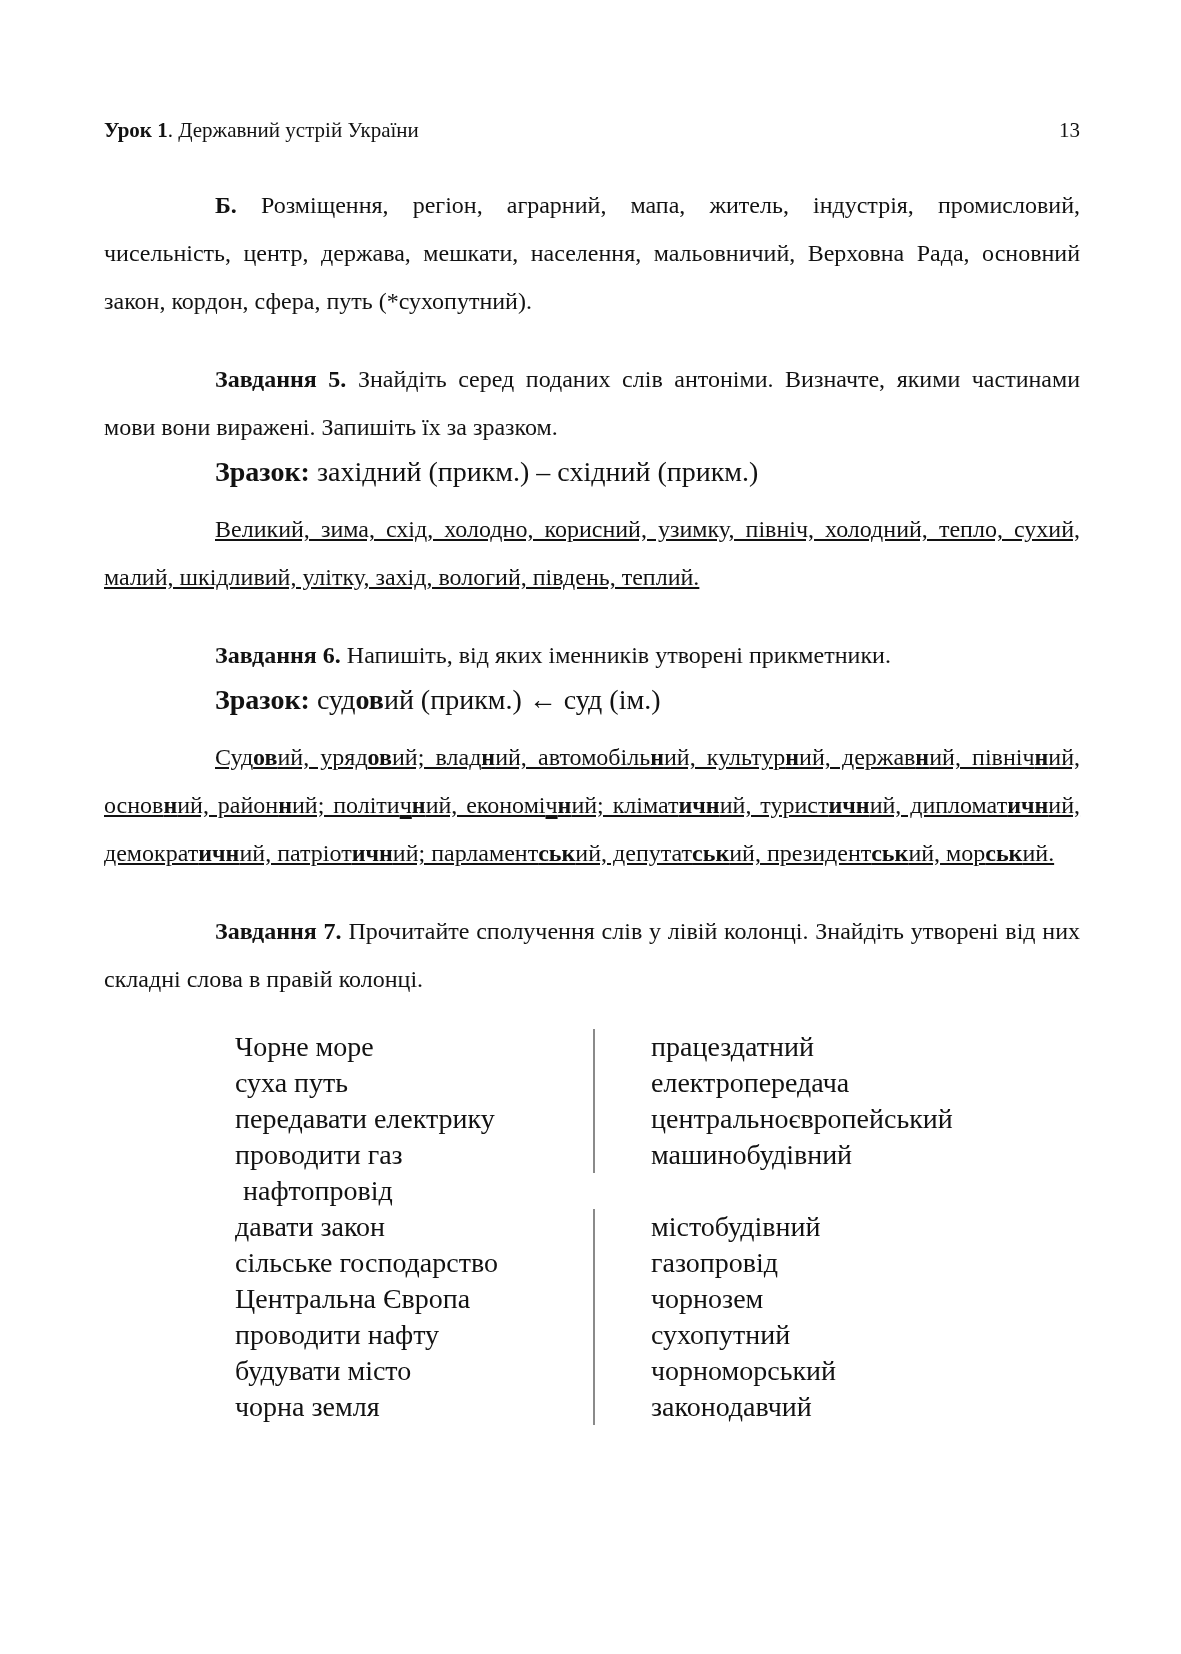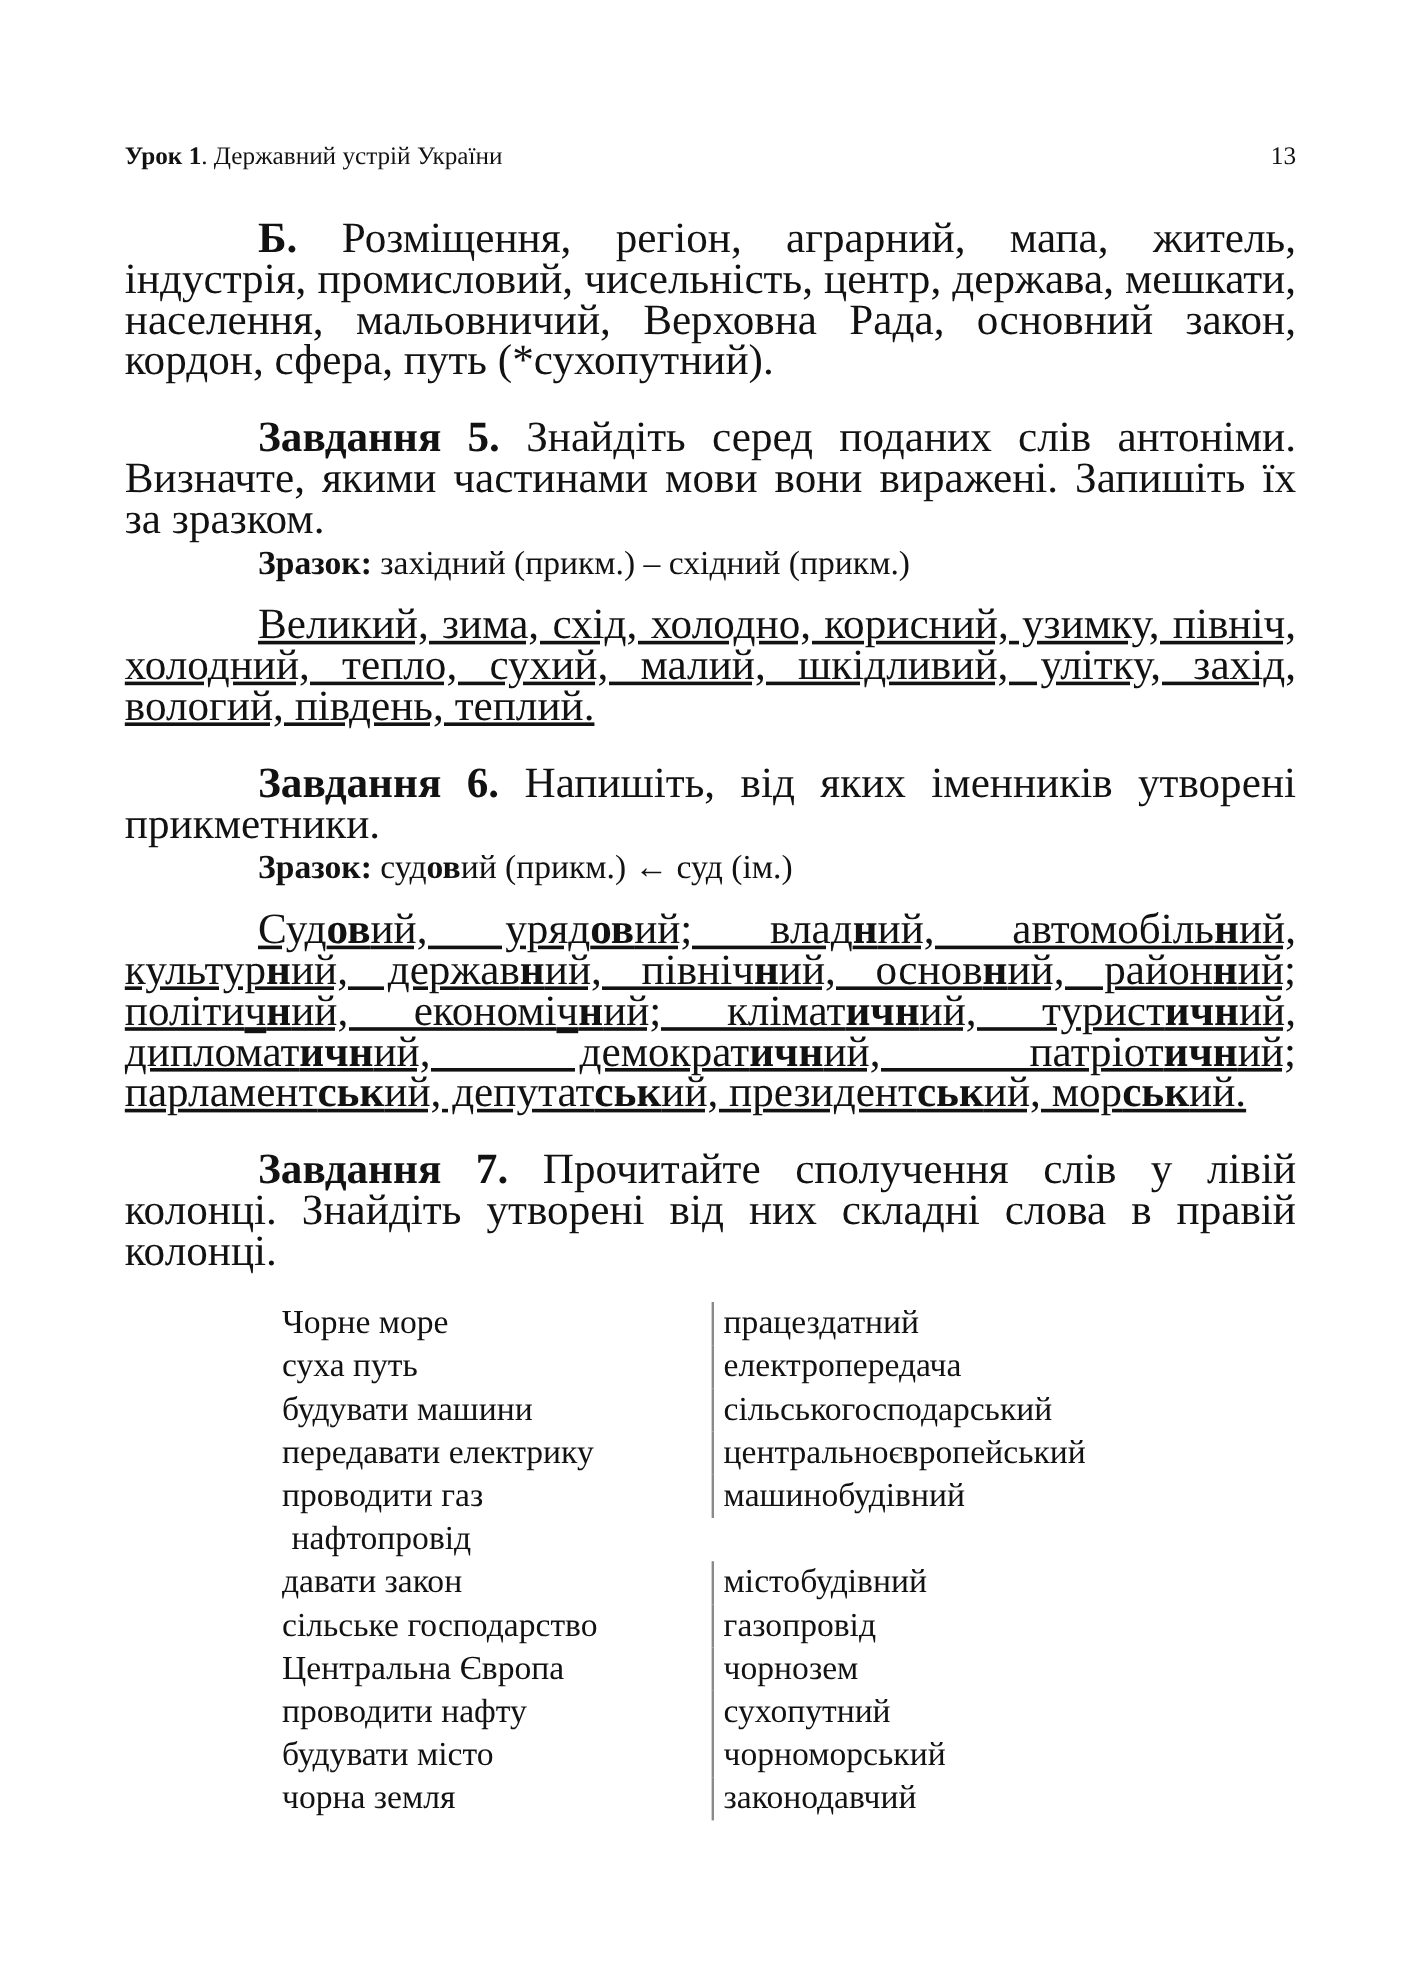--- a/index.html
+++ b/index.html
@@ -3,29 +3,29 @@
 <meta charset="utf-8">
 <style>
   html,body{margin:0;padding:0;}
   body{
     width:1181px;height:1654px;overflow:hidden;
     background:#ffffff;color:#121212;
     font-family:"Liberation Serif", serif;
   }
   .page{box-sizing:border-box;width:1181px;height:1654px;padding:118px 101px 0 104px;}
   .hdr{display:flex;justify-content:space-between;align-items:baseline;font-size:21px;line-height:25px;margin-bottom:38px;}
-  .para{font-size:36px;line-height:34px;text-align:justify;text-align-last:left;text-indent:111px;margin:0;}
+  .para{font-size:24px;line-height:48px;text-align:justify;text-align-last:left;text-indent:111px;margin:0;}
   .block{margin-top:12px;text-decoration:underline;}
   .task-block{margin-top:30px;}
   .sample{font-size:28px;line-height:42px;padding-left:111px;margin:0;}
   .b{font-weight:bold;}
   .i{}
   .u{text-decoration:underline;text-underline-offset:4px;}
   .match{margin-left:131px;margin-top:26px;font-size:28px;line-height:36px;}
-  .mrow{display:flex;}
+  .mrow{display:flex;gap:48px;}
   .mleft{width:360px;border-right:2px solid #8a8a8a;padding-right:10px;box-sizing:border-box;}
   .mright{padding-left:8px;}
 </style>
 </head>
 <body>
 
 <div class="page">
 
   <div class="hdr">
     <div>
@@ -63,24 +63,20 @@
   <div class="match">
     <div class="mrow">
         <div class="mleft">Чорне море</div>
         <div class="mright">працездатний</div>
       </div>
     <div class="mrow">
         <div class="mleft">суха путь</div>
         <div class="mright">електропередача</div>
       </div>
     <div class="mrow">
-        <div class="mleft">будувати машини</div>
-        <div class="mright">сільськогосподарський</div>
-      </div>
-    <div class="mrow">
         <div class="mleft">передавати електрику</div>
         <div class="mright">центральноєвропейський</div>
       </div>
     <div class="mrow">
         <div class="mleft">проводити газ</div>
         <div class="mright">машинобудівний</div>
       </div>
     <div class="mrow">
         <div class="mright">нафтопровід</div>
       </div>

